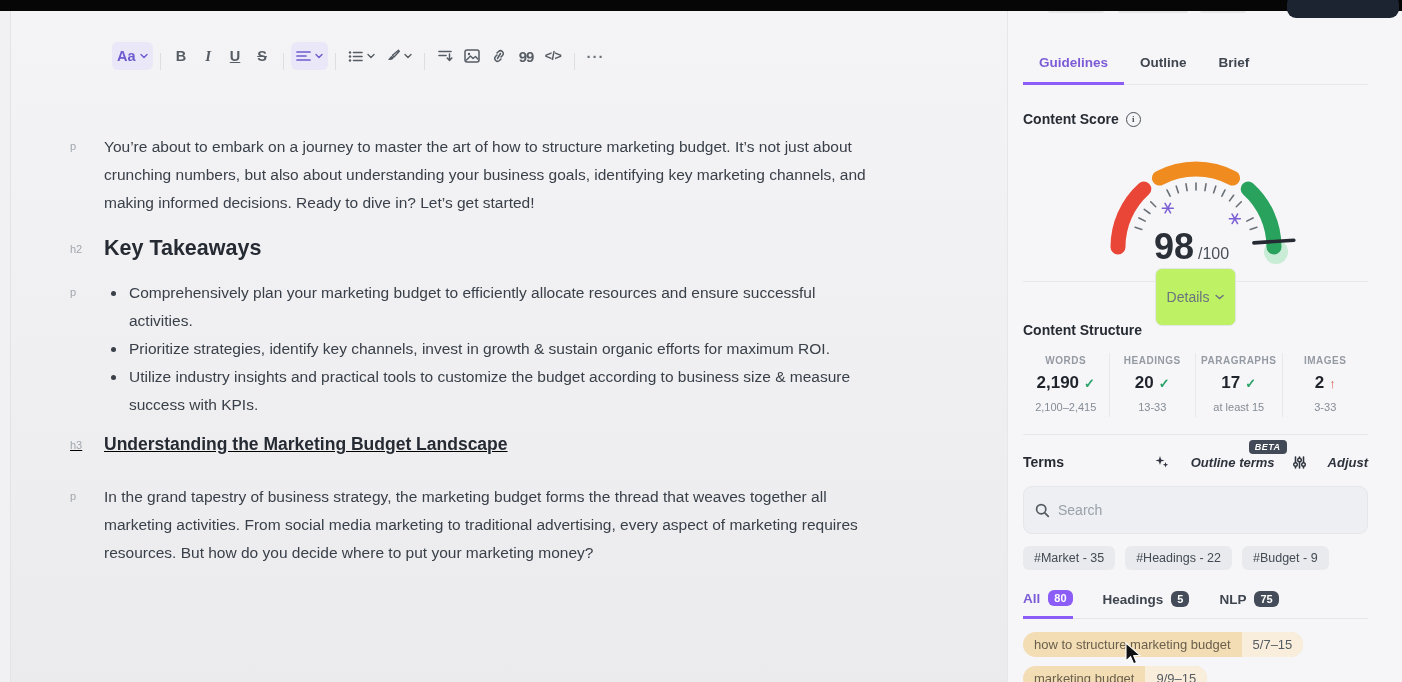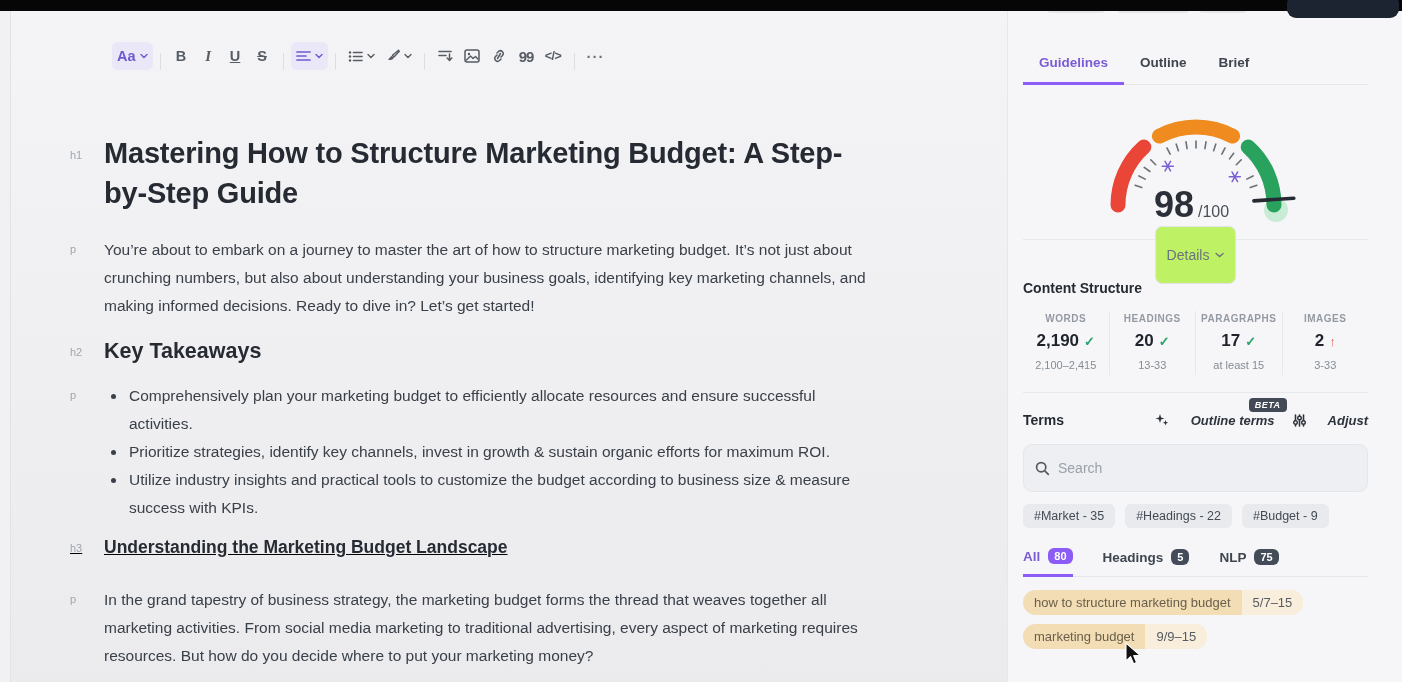--- a/index.html
+++ b/index.html
@@ -204,26 +204,20 @@
         <div class="tbtn code-glyph">
             <span>&lt;/&gt;</span>
           </div>
         <div class="tsep"></div>
         <div class="tbtn more-glyph">
             <span>···</span>
           </div>
       </div>
 
       <div class="doc">
-        <div class="block row-h1">
-          <span class="blabel">h1</span>
-          <div class="bbody">
-              <h1>Mastering How to Structure Marketing Budget: A Step-by-Step Guide</h1>
-            </div>
-        </div>
         <div class="block row-p row-p1">
           <span class="blabel">p</span>
           <div class="bbody">
               <p>You’re about to embark on a journey to master the art of how to structure marketing budget. It’s not just about crunching numbers, but also about understanding your business goals, identifying key marketing channels, and making informed decisions. Ready to dive in? Let’s get started!</p>
             </div>
         </div>
         <div class="block row-h2">
           <span class="blabel">h2</span>
           <div class="bbody">
               <h2>Key Takeaways</h2>
@@ -254,20 +248,24 @@
       </div>
     </div>
 
     <div class="panel">
       <div class="tabs">
         <div class="tab active">Guidelines</div>
         <div class="tab">Outline</div>
         <div class="tab">Brief</div>
       </div>
 
+      <div class="sec-title-row score-head">
+        <span class="sec-title">Content Score</span>
+        <span class="info-icon">i</span>
+      </div>
 
       <div class="gauge-wrap">
         <svg id="gauge" width="240" height="144" viewBox="0 0 240 144">
           <circle cx="200" cy="123" r="12" fill="#c9ecd6"></circle>
           <path d="M 42 118 A 78 78 0 0 1 67.8 60" fill="none" stroke="#e94638" stroke-width="15" stroke-linecap="round"></path>
           <path d="M 83.4 49.1 A 78 78 0 0 1 156.6 49.1" fill="none" stroke="#ef8b1f" stroke-width="15" stroke-linecap="round"></path>
           <path d="M 172.2 60 A 78 78 0 0 1 198 118" fill="none" stroke="#29a25e" stroke-width="15" stroke-linecap="round"></path>
           <g id="ticks">
               <line x1="65.78977857117624" y1="100.38603132062799" x2="59.132382957110174" y2="98.22291236000336" stroke="#6a7077" stroke-width="1.6" stroke-linecap="round"></line>
               <line x1="69.21262812126304" y1="92.12254151484584" x2="62.97558245194446" y2="88.94460801666901" stroke="#6a7077" stroke-width="1.6" stroke-linecap="round"></line>

